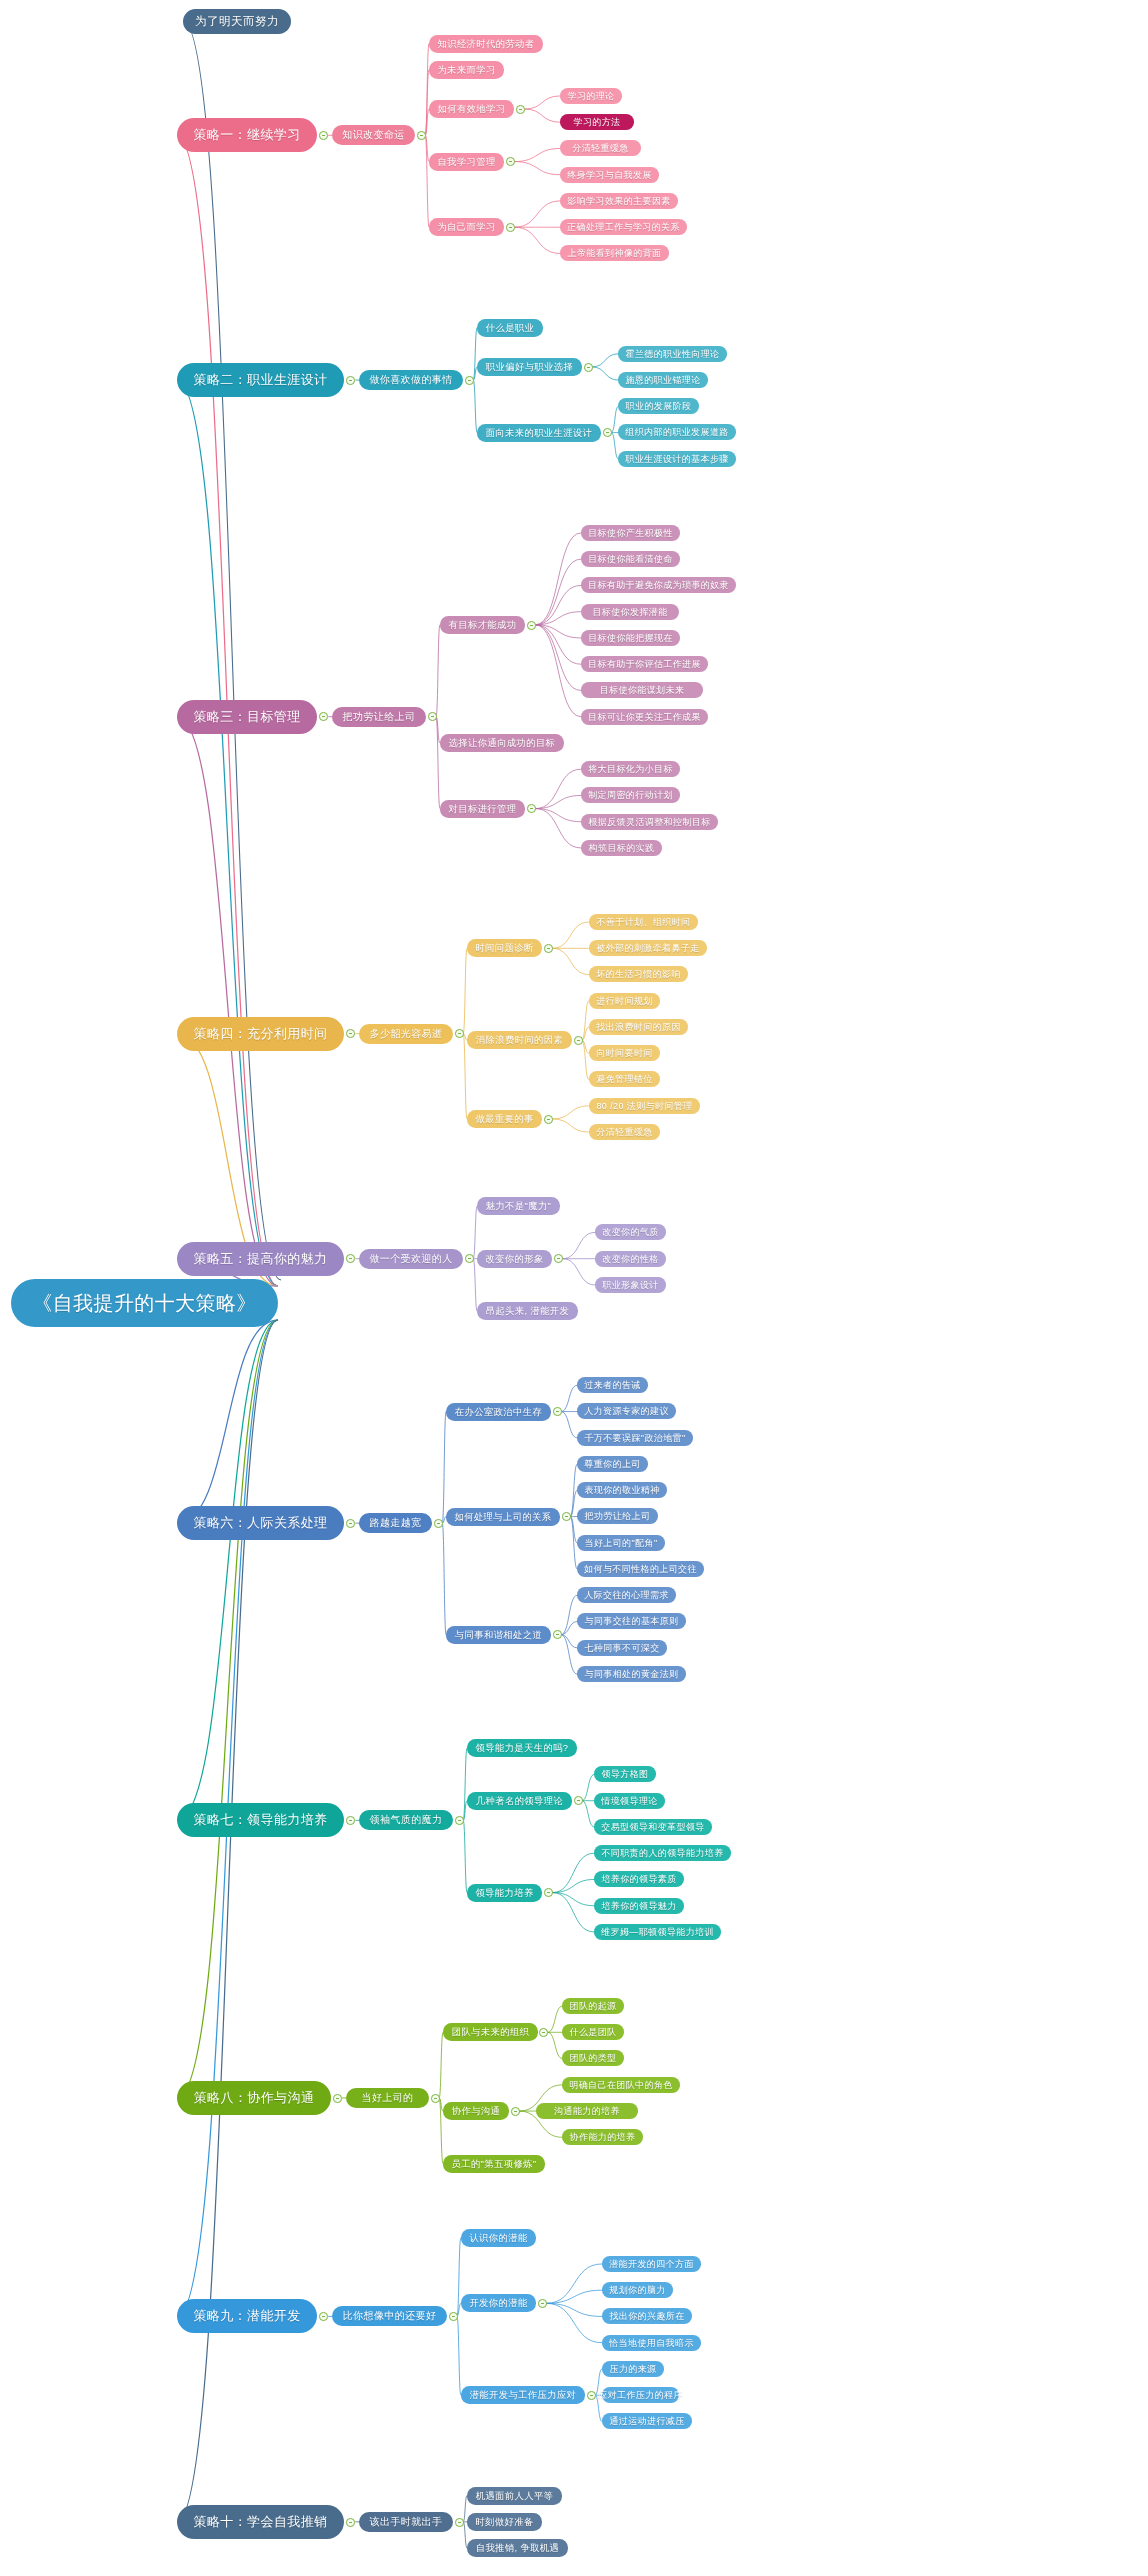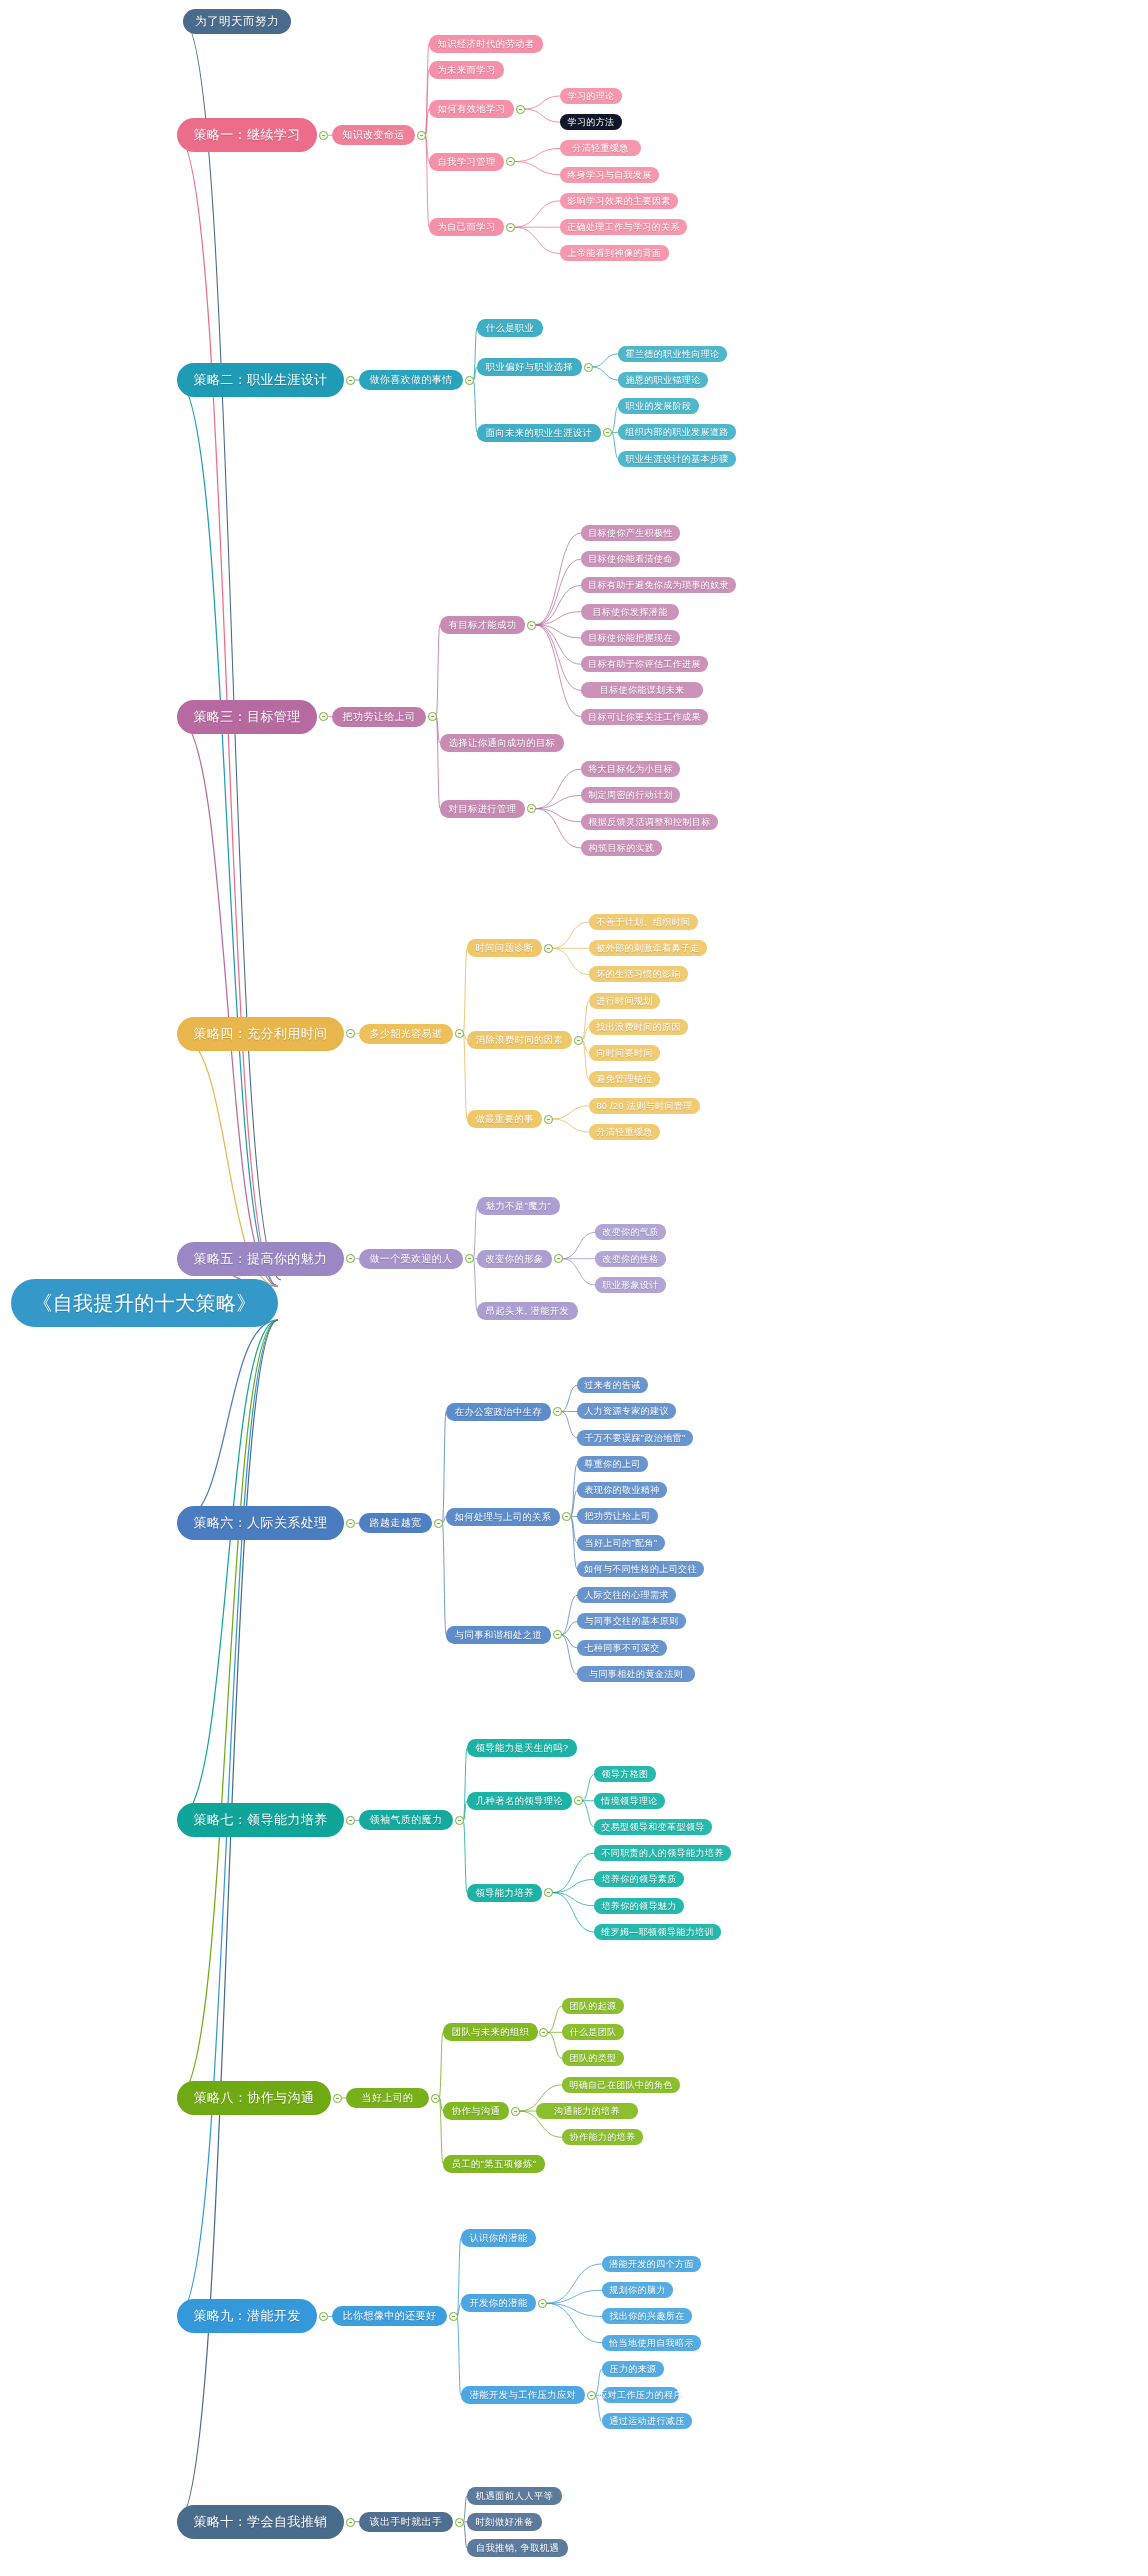--- a/index.html
+++ b/index.html
@@ -195,21 +195,21 @@
       <div class="collapse" style="left: 319px; top: 131px;"></div>
       <div class="node lvl2" style="background: rgb(240, 127, 153); left: 332px; top: 125px; width: 83px;">知识改变命运</div>
       <div class="collapse" style="left: 417px; top: 131px;"></div>
       <div class="node lvl3" style="background: rgb(245, 144, 168); left: 429px; top: 35px; width: 114px;">知识经济时代的劳动者</div>
       <div class="node lvl3" style="background: rgb(245, 144, 168); left: 429px; top: 61px; width: 75px;">为未来而学习</div>
       <div class="node lvl3" style="background: rgb(245, 144, 168); left: 429px; top: 100px; width: 85px;">如何有效地学习</div>
       <div class="node lvl3" style="background: rgb(245, 144, 168); left: 429px; top: 153px; width: 75px;">自我学习管理</div>
       <div class="node lvl3" style="background: rgb(245, 144, 168); left: 429px; top: 218px; width: 75px;">为自己而学习</div>
       <div class="collapse" style="left: 516px; top: 105px;"></div>
       <div class="node lvl4" style="background: rgb(246, 151, 173); left: 560px; top: 88px; width: 62px;">学习的理论</div>
-      <div class="node lvl4" style="background: #0f172a; left: 560px; top: 114px; width: 62px; font-family: Liberation Serif, serif;">学习的方法</div>
+      <div class="node lvl4" style="background: #be185d; left: 560px; top: 114px; width: 74px; font-family: Liberation Serif, serif;">学习的方法</div>
       <div class="collapse" style="left: 506px; top: 157px;"></div>
       <div class="node lvl4" style="background: rgb(246, 151, 173); left: 560px; top: 140px; width: 81px;">分清轻重缓急</div>
       <div class="node lvl4" style="background: rgb(246, 151, 173); left: 560px; top: 167px; width: 99px;">终身学习与自我发展</div>
       <div class="collapse" style="left: 506px; top: 223px;"></div>
       <div class="node lvl4" style="background: rgb(246, 151, 173); left: 560px; top: 193px; width: 118px;">影响学习效果的主要因素</div>
       <div class="node lvl4" style="background: rgb(246, 151, 173); left: 560px; top: 219px; width: 127px;">正确处理工作与学习的关系</div>
       <div class="node lvl4" style="background: rgb(246, 151, 173); left: 560px; top: 245px; width: 109px;">上帝能看到神像的背面</div>
       <div class="node lvl1" style="background: rgb(31, 155, 181); left: 177px; top: 363px; width: 167px;">策略二：职业生涯设计</div>
       <div class="collapse" style="left: 346px; top: 376px;"></div>
       <div class="node lvl2" style="background: rgb(42, 163, 189); left: 359px; top: 370px; width: 104px;">做你喜欢做的事情</div>
@@ -289,21 +289,21 @@
       <div class="collapse" style="left: 562px; top: 1512px;"></div>
       <div class="node lvl4" style="background: rgb(105, 149, 207); left: 577px; top: 1456px; width: 71px;">尊重你的上司</div>
       <div class="node lvl4" style="background: rgb(105, 149, 207); left: 577px; top: 1482px; width: 90px;">表现你的敬业精神</div>
       <div class="node lvl4" style="background: rgb(105, 149, 207); left: 577px; top: 1508px; width: 81px;">把功劳让给上司</div>
       <div class="node lvl4" style="background: rgb(105, 149, 207); left: 577px; top: 1535px; width: 88px;">当好上司的"配角"</div>
       <div class="node lvl4" style="background: rgb(105, 149, 207); left: 577px; top: 1561px; width: 127px;">如何与不同性格的上司交往</div>
       <div class="collapse" style="left: 553px; top: 1630px;"></div>
       <div class="node lvl4" style="background: rgb(105, 149, 207); left: 577px; top: 1587px; width: 99px;">人际交往的心理需求</div>
       <div class="node lvl4" style="background: rgb(105, 149, 207); left: 577px; top: 1613px; width: 109px;">与同事交往的基本原则</div>
       <div class="node lvl4" style="background: rgb(105, 149, 207); left: 577px; top: 1640px; width: 90px;">七种同事不可深交</div>
-      <div class="node lvl4" style="background: rgb(105, 149, 207); left: 577px; top: 1666px; width: 118px;">与同事相处的黄金法则</div>
+      <div class="node lvl4" style="background: rgb(105, 149, 207); left: 577px; top: 1666px; width: 109px;">与同事相处的黄金法则</div>
       <div class="node lvl1" style="background: rgb(15, 166, 153); left: 177px; top: 1803px; width: 167px;">策略七：领导能力培养</div>
       <div class="collapse" style="left: 346px; top: 1816px;"></div>
       <div class="node lvl2" style="background: rgb(20, 170, 157); left: 359px; top: 1810px; width: 94px;">领袖气质的魔力</div>
       <div class="collapse" style="left: 455px; top: 1816px;"></div>
       <div class="node lvl3" style="background: rgb(28, 179, 166); left: 467px; top: 1739px; width: 110px;">领导能力是天生的吗?</div>
       <div class="node lvl3" style="background: rgb(28, 179, 166); left: 467px; top: 1792px; width: 105px;">几种著名的领导理论</div>
       <div class="node lvl3" style="background: rgb(28, 179, 166); left: 467px; top: 1884px; width: 75px;">领导能力培养</div>
       <div class="collapse" style="left: 574px; top: 1796px;"></div>
       <div class="node lvl4" style="background: rgb(36, 185, 172); left: 594px; top: 1766px; width: 62px;">领导方格图</div>
       <div class="node lvl4" style="background: rgb(36, 185, 172); left: 594px; top: 1793px; width: 71px;">情境领导理论</div>

